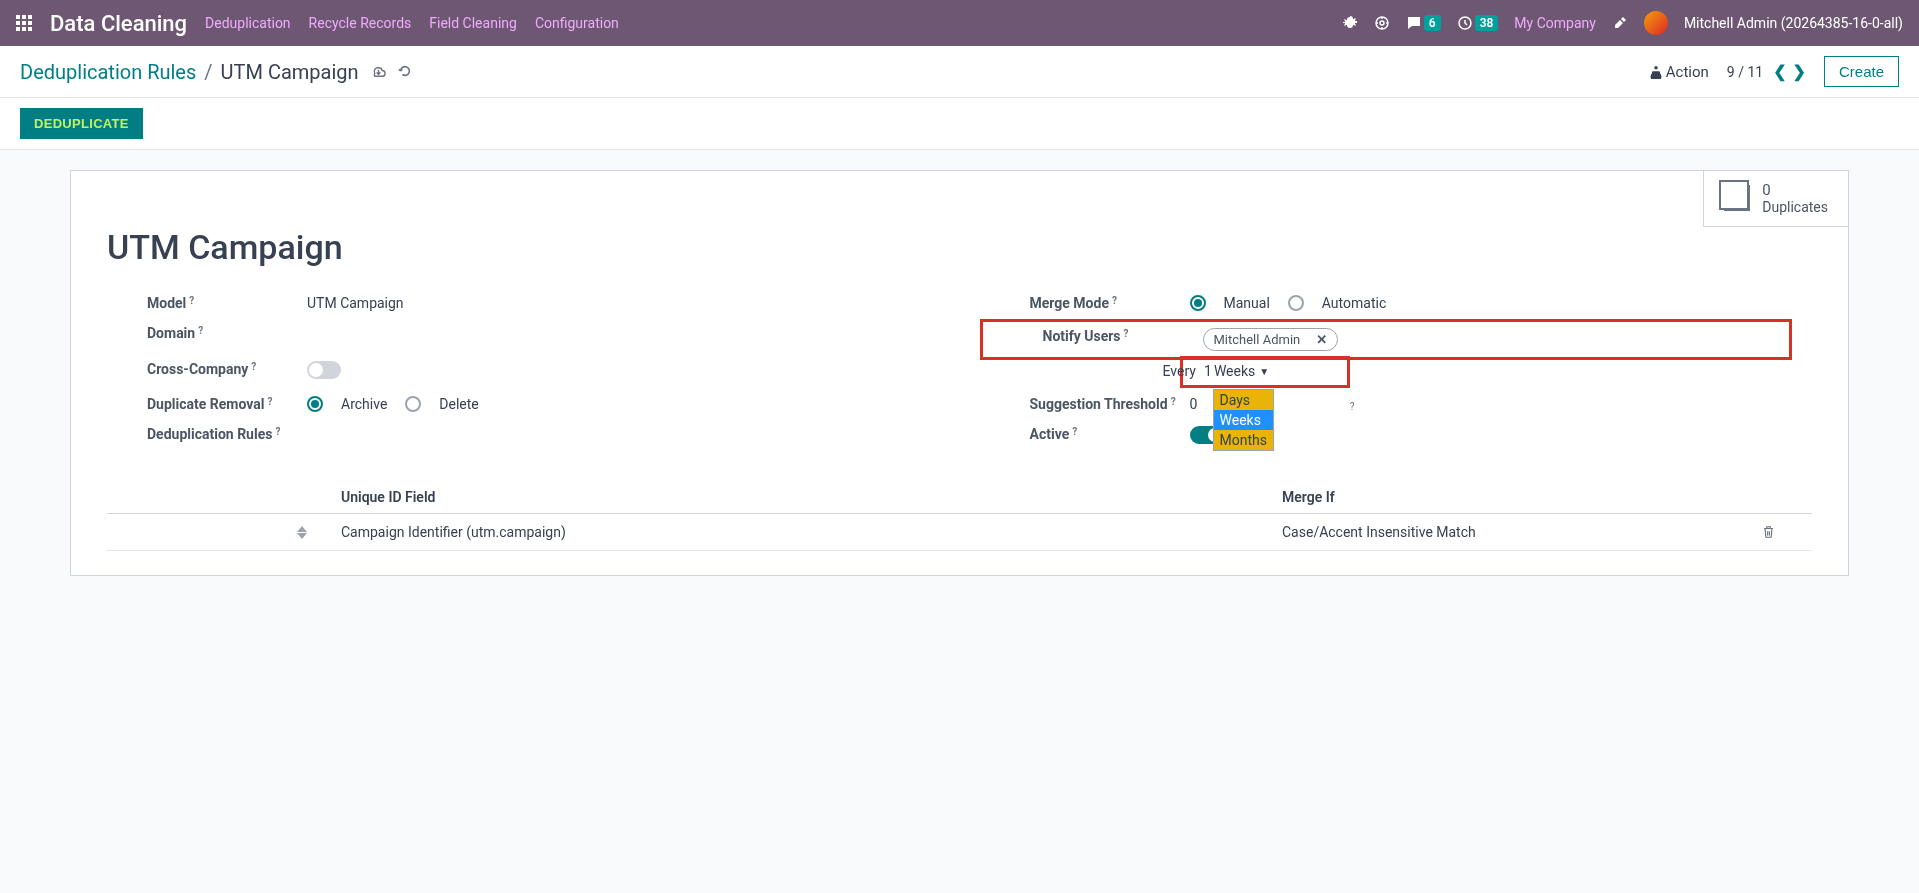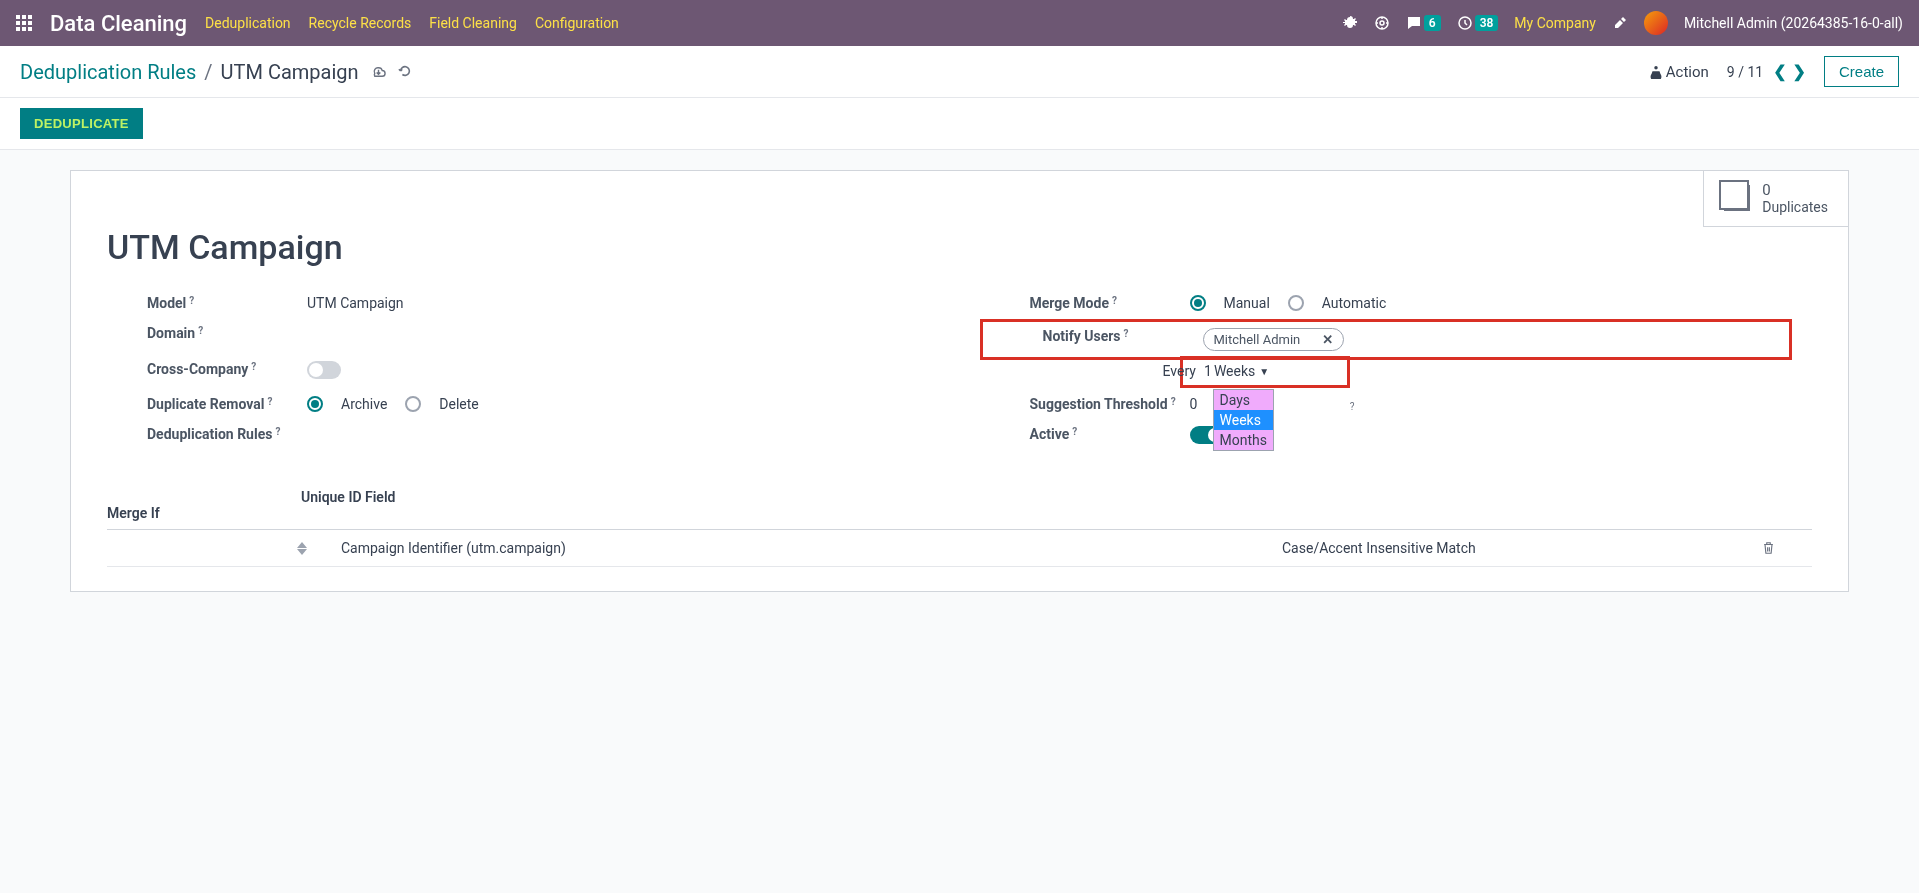--- a/index.html
+++ b/index.html
@@ -4,21 +4,21 @@
   <style>
     * { box-sizing: border-box; margin: 0; padding: 0; }
     body { font-family: -apple-system, BlinkMacSystemFont, "Segoe UI", Roboto, sans-serif; font-size: 14px; color: #374151; background: #f9fafb; }
     
     
     .navbar { background: #6d5773; height: 46px; display: flex; align-items: center; padding: 0 16px; color: #fff; }
     .navbar-left { display: flex; align-items: center; gap: 18px; }
     .apps-icon { display: grid; grid-template-columns: repeat(3, 4px); grid-template-rows: repeat(3, 4px); gap: 2px; }
     .apps-icon span { background: #fff; width: 4px; height: 4px; }
     .brand { font-size: 22px; font-weight: 500; }
-    .nav-link { color: #fde047; font-size: 14px; cursor: pointer; }
+    .nav-link { color: #f0abfc; font-size: 14px; cursor: pointer; }
     .navbar-right { margin-left: auto; display: flex; align-items: center; gap: 16px; }
     .nav-icon { color: #fff; font-size: 16px; cursor: pointer; display: flex; align-items: center; }
     .badge { background: #00a09d; color: #fff; border-radius: 3px; padding: 1px 5px; font-size: 12px; font-weight: 600; margin-left: 2px; }
     .avatar { width: 24px; height: 24px; border-radius: 50%; background: linear-gradient(135deg, #f59e0b, #dc2626); display: inline-block; }
     .user-name { color: #fff; font-size: 14px; }
     
     
     .breadcrumb-bar { background: #fff; padding: 10px 20px; display: flex; align-items: center; border-bottom: 1px solid #e5e7eb; }
     .breadcrumb { display: flex; align-items: center; gap: 8px; font-size: 20px; }
     .breadcrumb-link { color: #017e84; cursor: pointer; }
@@ -75,39 +75,39 @@
     
     .records-link { display: flex; align-items: center; gap: 10px; margin-top: 12px; color: #017e84; font-weight: 600; font-size: 13px; }
     .records-link .arrow { font-size: 14px; }
     .refresh-sm { cursor: pointer; }
     
     .toggle { width: 34px; height: 18px; background: #d1d5db; border-radius: 10px; position: relative; cursor: pointer; display: inline-block; }
     .toggle::after { content: ''; position: absolute; width: 14px; height: 14px; background: #fff; border-radius: 50%; top: 2px; left: 2px; transition: left 0.2s; }
     .toggle.on { background: #017e84; }
     .toggle.on::after { left: 18px; }
     
-    .tag { display: inline-flex; align-items: center; gap: 22px; border: 1px solid #9ca3af; border-radius: 12px; padding: 3px 10px; color: #4b5563; font-size: 13px; }
+    .tag { display: inline-flex; align-items: center; gap: 16px; border: 1px solid #9ca3af; border-radius: 12px; padding: 3px 10px; color: #4b5563; font-size: 13px; }
     .tag-remove { cursor: pointer; font-weight: bold; }
     
     .highlight-box { border: 3px solid #d93025; padding: 6px 20px; }
     .highlight-box.box1 { margin-top: -6px; margin-left: -10px; margin-right: 20px; }
     .highlight-box.box2 { margin-left: 190px; margin-top: -4px; padding: 4px 8px 6px 8px; width: 170px; position: relative; }
     
     .every-row { display: flex; align-items: center; gap: 2px; font-size: 14px; }
     .freq-input { width: 10px; text-align: right; }
     .dropdown-val { display: inline-flex; align-items: center; gap: 4px; cursor: pointer; }
-    .dropdown-menu { position: absolute; background: #f0abfc; border: 1px solid #9ca3af; top: 30px; left: 30px; min-width: 60px; z-index: 10; }
+    .dropdown-menu { position: absolute; background: #eab308; border: 1px solid #9ca3af; top: 30px; left: 30px; min-width: 60px; z-index: 10; }
     .dropdown-item { padding: 2px 6px; cursor: pointer; font-size: 14px; }
     .dropdown-item.selected { background: #1e90ff; color: #fff; }
     
     .sugg-sup { position: absolute; right: -8px; top: 42px; font-size: 10px; color: #6b7280; }
     
     
     .sub-table { margin-top: 20px; }
-    .table-header { display: flex; border-bottom: 1px solid #d1d5db; padding: 8px 0; font-weight: 600; color: #374151; flex-direction: column; }
+    .table-header { display: flex; border-bottom: 1px solid #d1d5db; padding: 8px 0; font-weight: 600; color: #374151; }
     .th-handle { width: 40px; }
     .th-field { flex: 1; padding-left: 4px; }
     .th-merge { width: 480px; }
     .th-del { width: 50px; }
     .table-row { display: flex; align-items: center; border-bottom: 1px solid #e5e7eb; padding: 10px 0; }
     .td-handle { width: 40px; text-align: center; color: #9ca3af; cursor: grab; }
     .td-field { flex: 1; padding-left: 4px; }
     .td-merge { width: 480px; }
     .td-del { width: 50px; text-align: center; color: #6b7280; cursor: pointer; }
     

